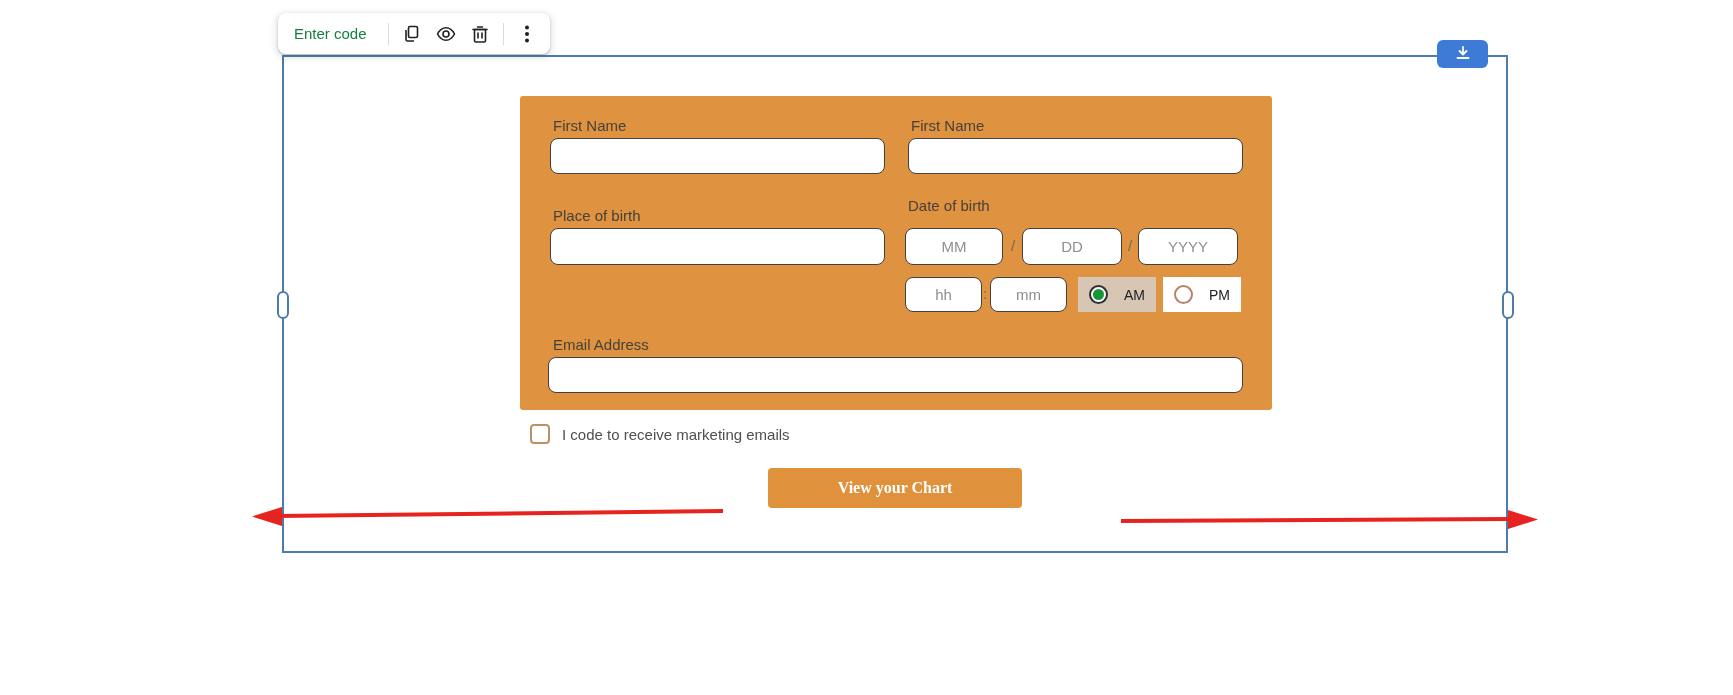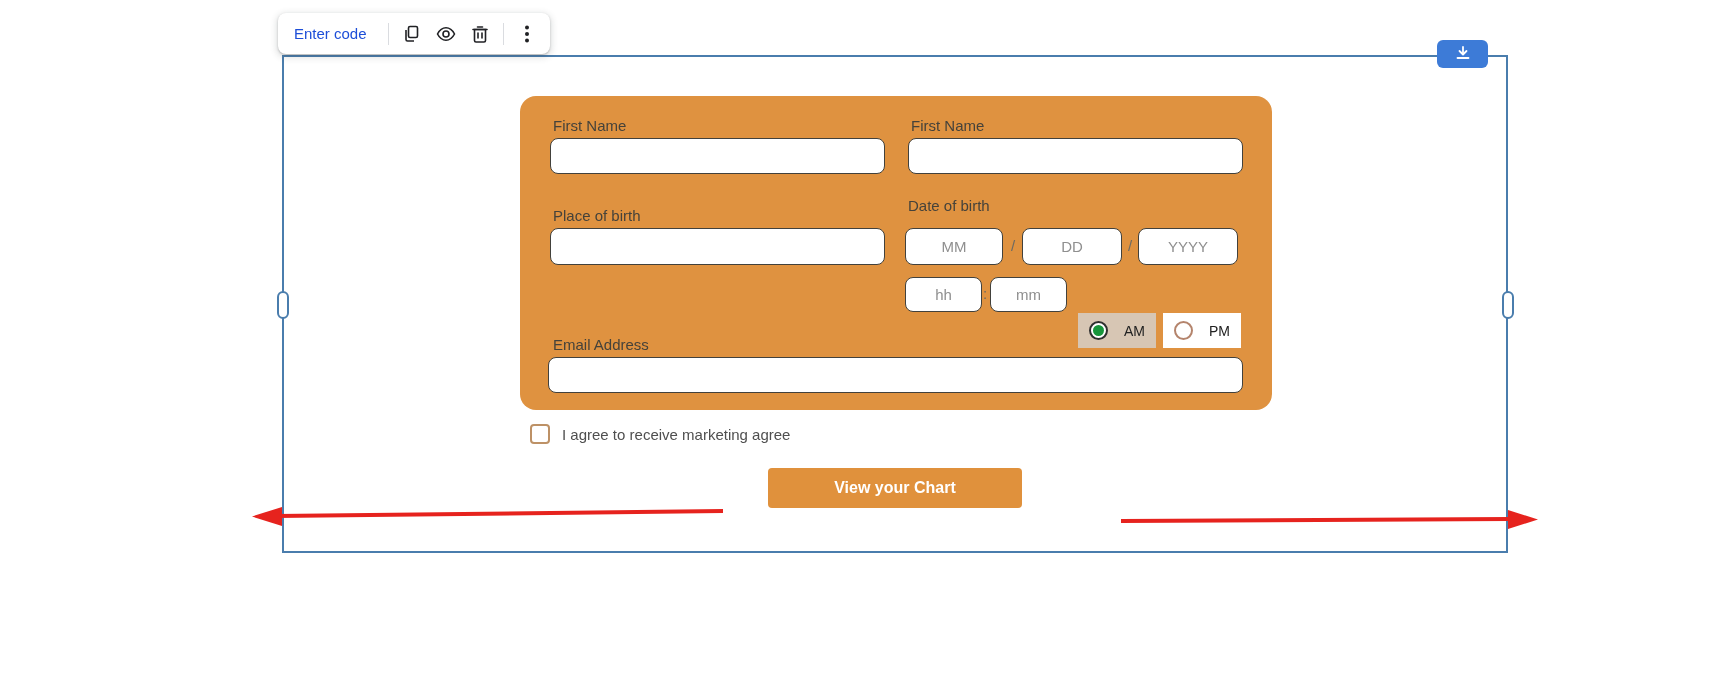--- a/index.html
+++ b/index.html
@@ -9,21 +9,21 @@
   }
   .abs{position:absolute;}
 
   
   .toolbar{
     left:278px;top:13px;height:41px;
     background:#ffffff;border-radius:8px;
     box-shadow:0 1px 2px rgba(60,64,67,.3),0 2px 6px 2px rgba(60,64,67,.15);
     display:flex;align-items:center;padding:0 6px 0 16px;z-index:30;
   }
-  .toolbar-label{font-size:15px;color:#1d4ed8;margin-right:15px;white-space:nowrap;}
+  .toolbar-label{font-size:15px;color:#15803d;margin-right:15px;white-space:nowrap;}
   .tb-divider{width:1px;height:22px;background:#dadce0;margin:0 6px;}
   .tb-btn{width:34px;height:34px;display:flex;align-items:center;justify-content:center;
     border-radius:50%;cursor:pointer;background:transparent;border:none;padding:0;}
   .tb-btn svg{display:block;}
 
   
   .selection-rect{
     left:282px;top:55px;width:1226px;height:498px;
     border:2px solid #4a7dad;box-sizing:border-box;z-index:1;
   }
@@ -35,57 +35,57 @@
   .handle.right{left:1502px;top:291px;}
   .download-btn{
     left:1437px;top:40px;width:51px;height:28px;background:#3d7bd7;
     border-radius:6px;display:flex;align-items:center;justify-content:center;
     z-index:6;cursor:pointer;border:none;padding:0;
   }
 
   
   .form-panel{
     left:520px;top:96px;width:752px;height:314px;
-    background:#df9240;border-radius:16px;z-index:2;
+    background:#df9240;border-radius:3px;z-index:2;
   }
   .field-label{font-size:15px;color:#45423a;}
   .txt-input{
     background:#ffffff;border:1px solid #42413c;border-radius:8px;
     box-sizing:border-box;font-size:15px;color:#c2410c;outline:none;
     font-family:"Liberation Sans", sans-serif;
   }
   .txt-input::placeholder{color:#8f8f8f;opacity:1;}
   .center-ph{text-align:center;}
   .sep{font-size:15px;color:#6d6a62;}
 
   
   .ampm{
     display:flex;align-items:center;justify-content:center;gap:16px;
-    box-sizing:border-box;cursor:pointer;margin-top:36px;
+    box-sizing:border-box;cursor:pointer;
   }
   .ampm .txt{font-size:14px;color:#212121;}
   .radio-outer{width:19px;height:19px;border-radius:50%;background:#fff;
     box-sizing:border-box;display:flex;align-items:center;justify-content:center;}
   .radio-outer.sel{border:2px solid #2f2f2f;}
   .radio-outer.unsel{border:2px solid #b4846c;}
   .radio-dot{width:11px;height:11px;border-radius:50%;background:#17953b;}
 
   
   .checkbox{
     left:530px;top:424px;width:20px;height:20px;background:#fff;
     border:2px solid #bd9166;border-radius:4px;box-sizing:border-box;
     cursor:pointer;z-index:3;
   }
   .consent-label{left:562px;top:426px;font-size:15px;color:#4f4f4f;z-index:3;}
 
   
   .submit-btn{
     left:768px;top:468px;width:254px;height:40px;background:#e0913c;
     border:none;border-radius:4px;color:#ffffff;font-size:16px;font-weight:bold;
-    font-family:Liberation Sans, sans-serif;cursor:pointer;z-index:3;
+    font-family:Liberation Serif, serif;cursor:pointer;z-index:3;
   }
 
   
   .arrow-svg{z-index:20;pointer-events:none;}
 </style>
 </head>
 <body>
 
 <div class="abs selection-rect"></div>
 <div class="abs handle left"></div>
@@ -172,21 +172,21 @@
   <div class="abs ampm" style="left:643px;top:181px;width:78px;height:35px;background:#ffffff;align-items:center;">
     <span class="radio-outer unsel"></span>
     <span class="txt">PM</span>
   </div>
 
   <span class="abs field-label" style="left:33px;top:240px;">Email Address</span>
   <input class="abs txt-input" style="left: 28px; top: 261px; width: 695px; height: 36px; padding: 0px 10px;" placeholder="">
 </div>
 
 <div class="abs checkbox"></div>
-<span class="abs consent-label">I agree to receive marketing agree</span>
+<span class="abs consent-label">I code to receive marketing emails</span>
 
 <button class="abs submit-btn">View your Chart</button>
 
 <svg class="abs arrow-svg" style="left:250px;top:502px;" width="480" height="24" viewBox="0 0 480 24">
   <line x1="473" y1="9" x2="26" y2="14" stroke="#e6231e" stroke-width="4"></line>
   <polygon points="2,14.5 32,5 32,24" fill="#e6231e"></polygon>
 </svg>
 <svg class="abs arrow-svg" style="left:1115px;top:508px;" width="425" height="24" viewBox="0 0 425 24">
   <line x1="6" y1="13" x2="395" y2="11" stroke="#e6231e" stroke-width="4"></line>
   <polygon points="423,11.5 393,2 393,21" fill="#e6231e"></polygon>

